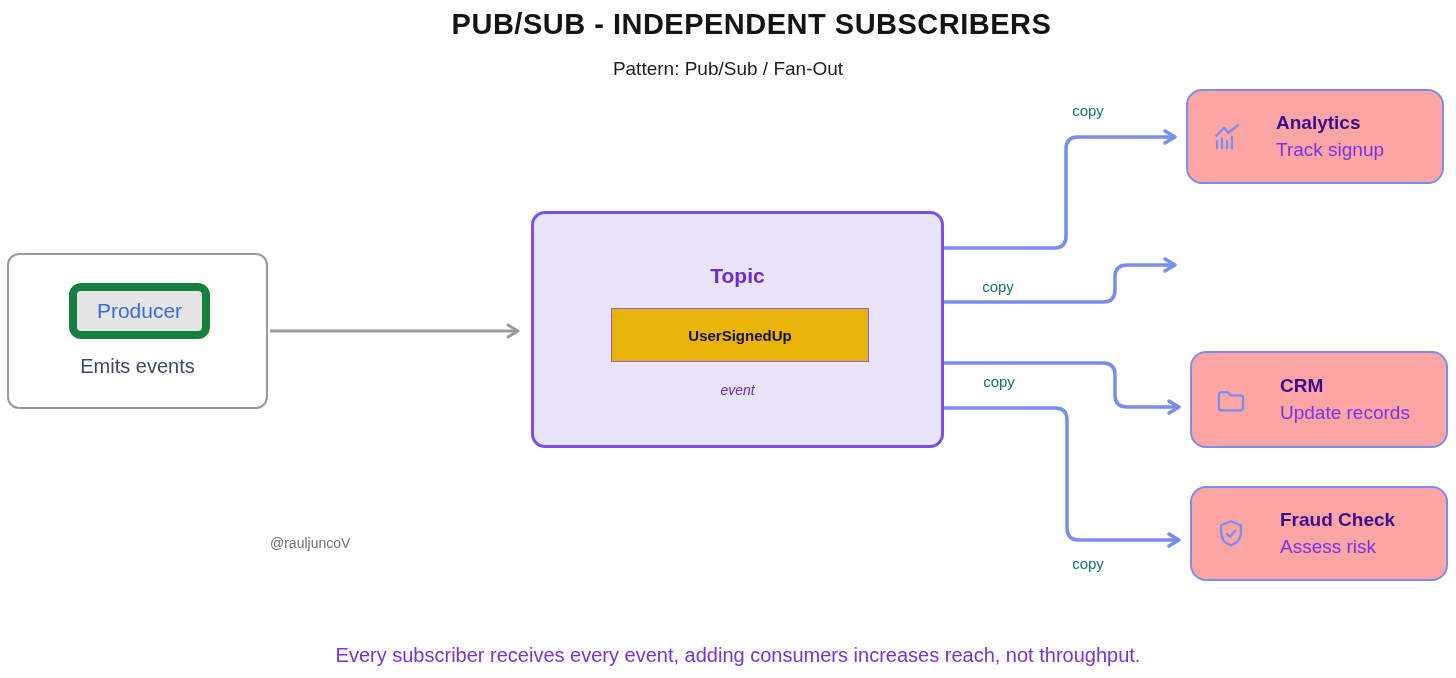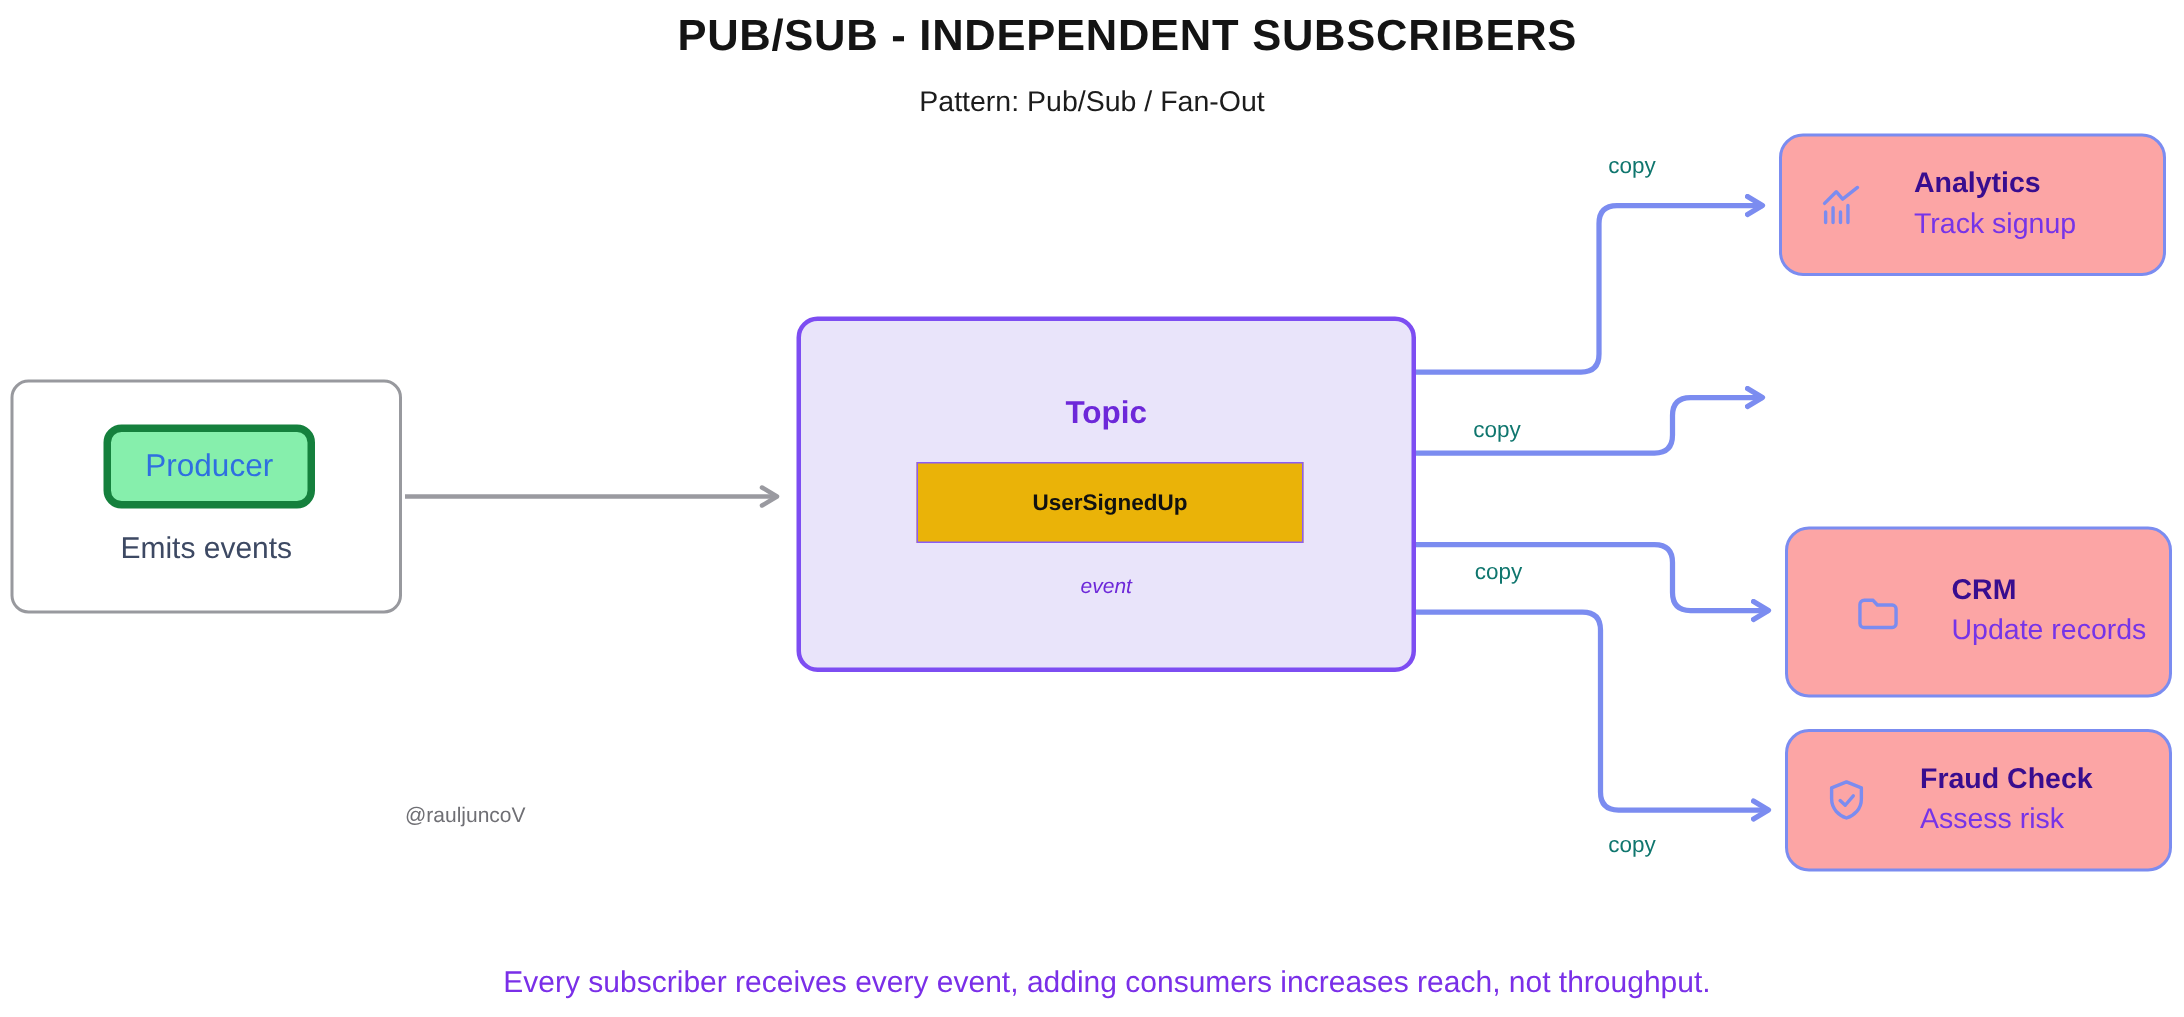--- a/index.html
+++ b/index.html
@@ -11,21 +11,21 @@
     font-size:29px;font-weight:700;color:#141414;letter-spacing:.5px;padding-left:47px;}
   .diagram-subtitle{position:absolute;top:58px;left:0;width:100%;text-align:center;
     font-size:19px;color:#1c1c1c;}
 
   .edges{position:absolute;left:0;top:0;width:1456px;height:678px;pointer-events:none;}
 
   
   .producer-box{position:absolute;left:7px;top:253px;width:261px;height:156px;
     background:#ffffff;border:2.5px solid #98999e;border-radius:12px;}
   .producer-btn{position:absolute;left:60px;top:28px;width:141px;height:56px;
-    background:#86efac;border:5px solid #15803d;border-radius:12px;
+    background:#e5e5e5;border:8px solid #15803d;border-radius:12px;
     display:flex;align-items:center;justify-content:center;
     font-size:21px;color:#2f6fe0;}
   .producer-desc{position:absolute;left:0;top:100px;width:100%;text-align:center;
     font-size:20px;color:#3d4963;}
 
   
   .topic-box{position:absolute;left:531px;top:211px;width:413px;height:237px;
     background:#e9e4fa;border:3px solid #7d4df2;border-radius:14px;}
   .topic-title{position:absolute;left:0;top:50px;width:100%;text-align:center;
     font-size:21px;font-weight:700;color:#6d28d9;}
@@ -100,21 +100,21 @@
         <polyline points="4.5,11 10,5.5 13,9 20,3.5"></polyline>
       </svg>
     </span>
     <div class="sub-text">
       <div class="sub-title">Analytics</div>
       <div class="sub-subtitle">Track signup</div>
     </div>
   </div>
 
 
-  <div class="sub-card" style="left:1190px;top:351px;height:114px;padding-left:21px;">
+  <div class="sub-card" style="left:1190px;top:351px;height:97px;">
     <span class="sub-icon">
       <svg width="34" height="34" viewBox="0 0 24 24" fill="none" stroke="#7b8cf0" stroke-width="1.6" stroke-linecap="round" stroke-linejoin="round">
         <path d="M3.5 8.5a2 2 0 0 1 2-2h4.2l2 2.2h7a1.8 1.8 0 0 1 1.8 1.8v7a1.8 1.8 0 0 1-1.8 1.8H5.5a2 2 0 0 1-2-2z"></path>
       </svg>
     </span>
     <div class="sub-text">
       <div class="sub-title">CRM</div>
       <div class="sub-subtitle">Update records</div>
     </div>
   </div>

